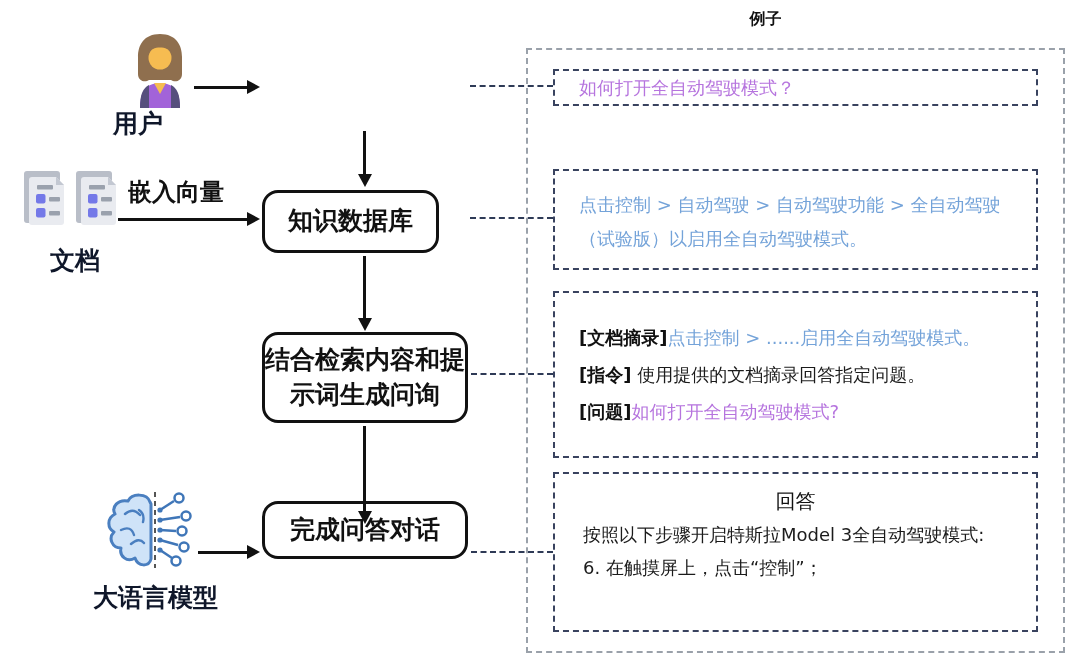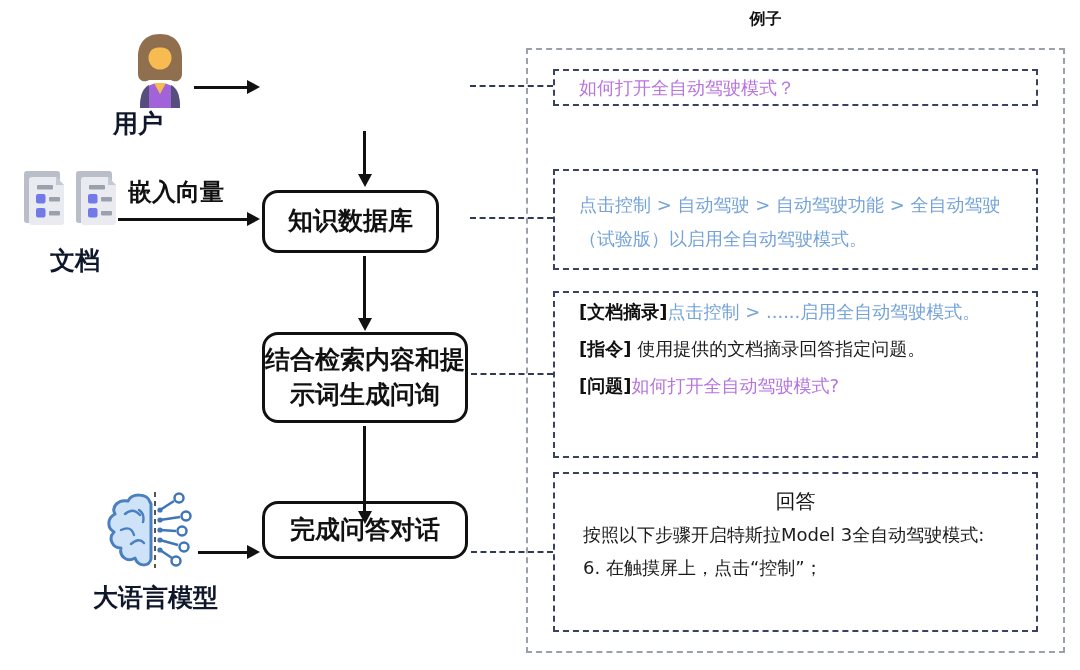--- a/index.html
+++ b/index.html
@@ -32,21 +32,21 @@
   .ex-box{position:absolute;left:553px;width:485px;box-sizing:border-box;
     border:2px dashed #39435f;font-size:18px;color:#1b1b1b;}
   .connector{position:absolute;height:0;border-top:2.5px dashed #2e3a56;}
 
   .t-purple{color:#b674de;}
   .t-blue{color:#74a3d9;}
   .t-bold{font-weight:bold;color:#111111;}
 
   .ex1{top:69px;height:37px;display:flex;align-items:center;padding-left:24px;}
   .ex2{top:169px;height:101px;padding:17px 18px 0 24px;line-height:34px;}
-  .ex3{top:291px;height:167px;display:flex;flex-direction:column;
+  .ex3{top:291px;height:167px;display:flex;flex-direction:column;justify-content:center;
     padding-left:24px;line-height:37px;}
   .ex4{top:472px;height:160px;padding-top:11px;line-height:33px;}
   .ex4 .ans-title{text-align:center;font-weight:normal;font-size:20px;color:#111111;}
   .ex4 .ans-line{padding-left:28px;}
 
   svg{display:block;}
 </style>
 </head>
 <body>
 

